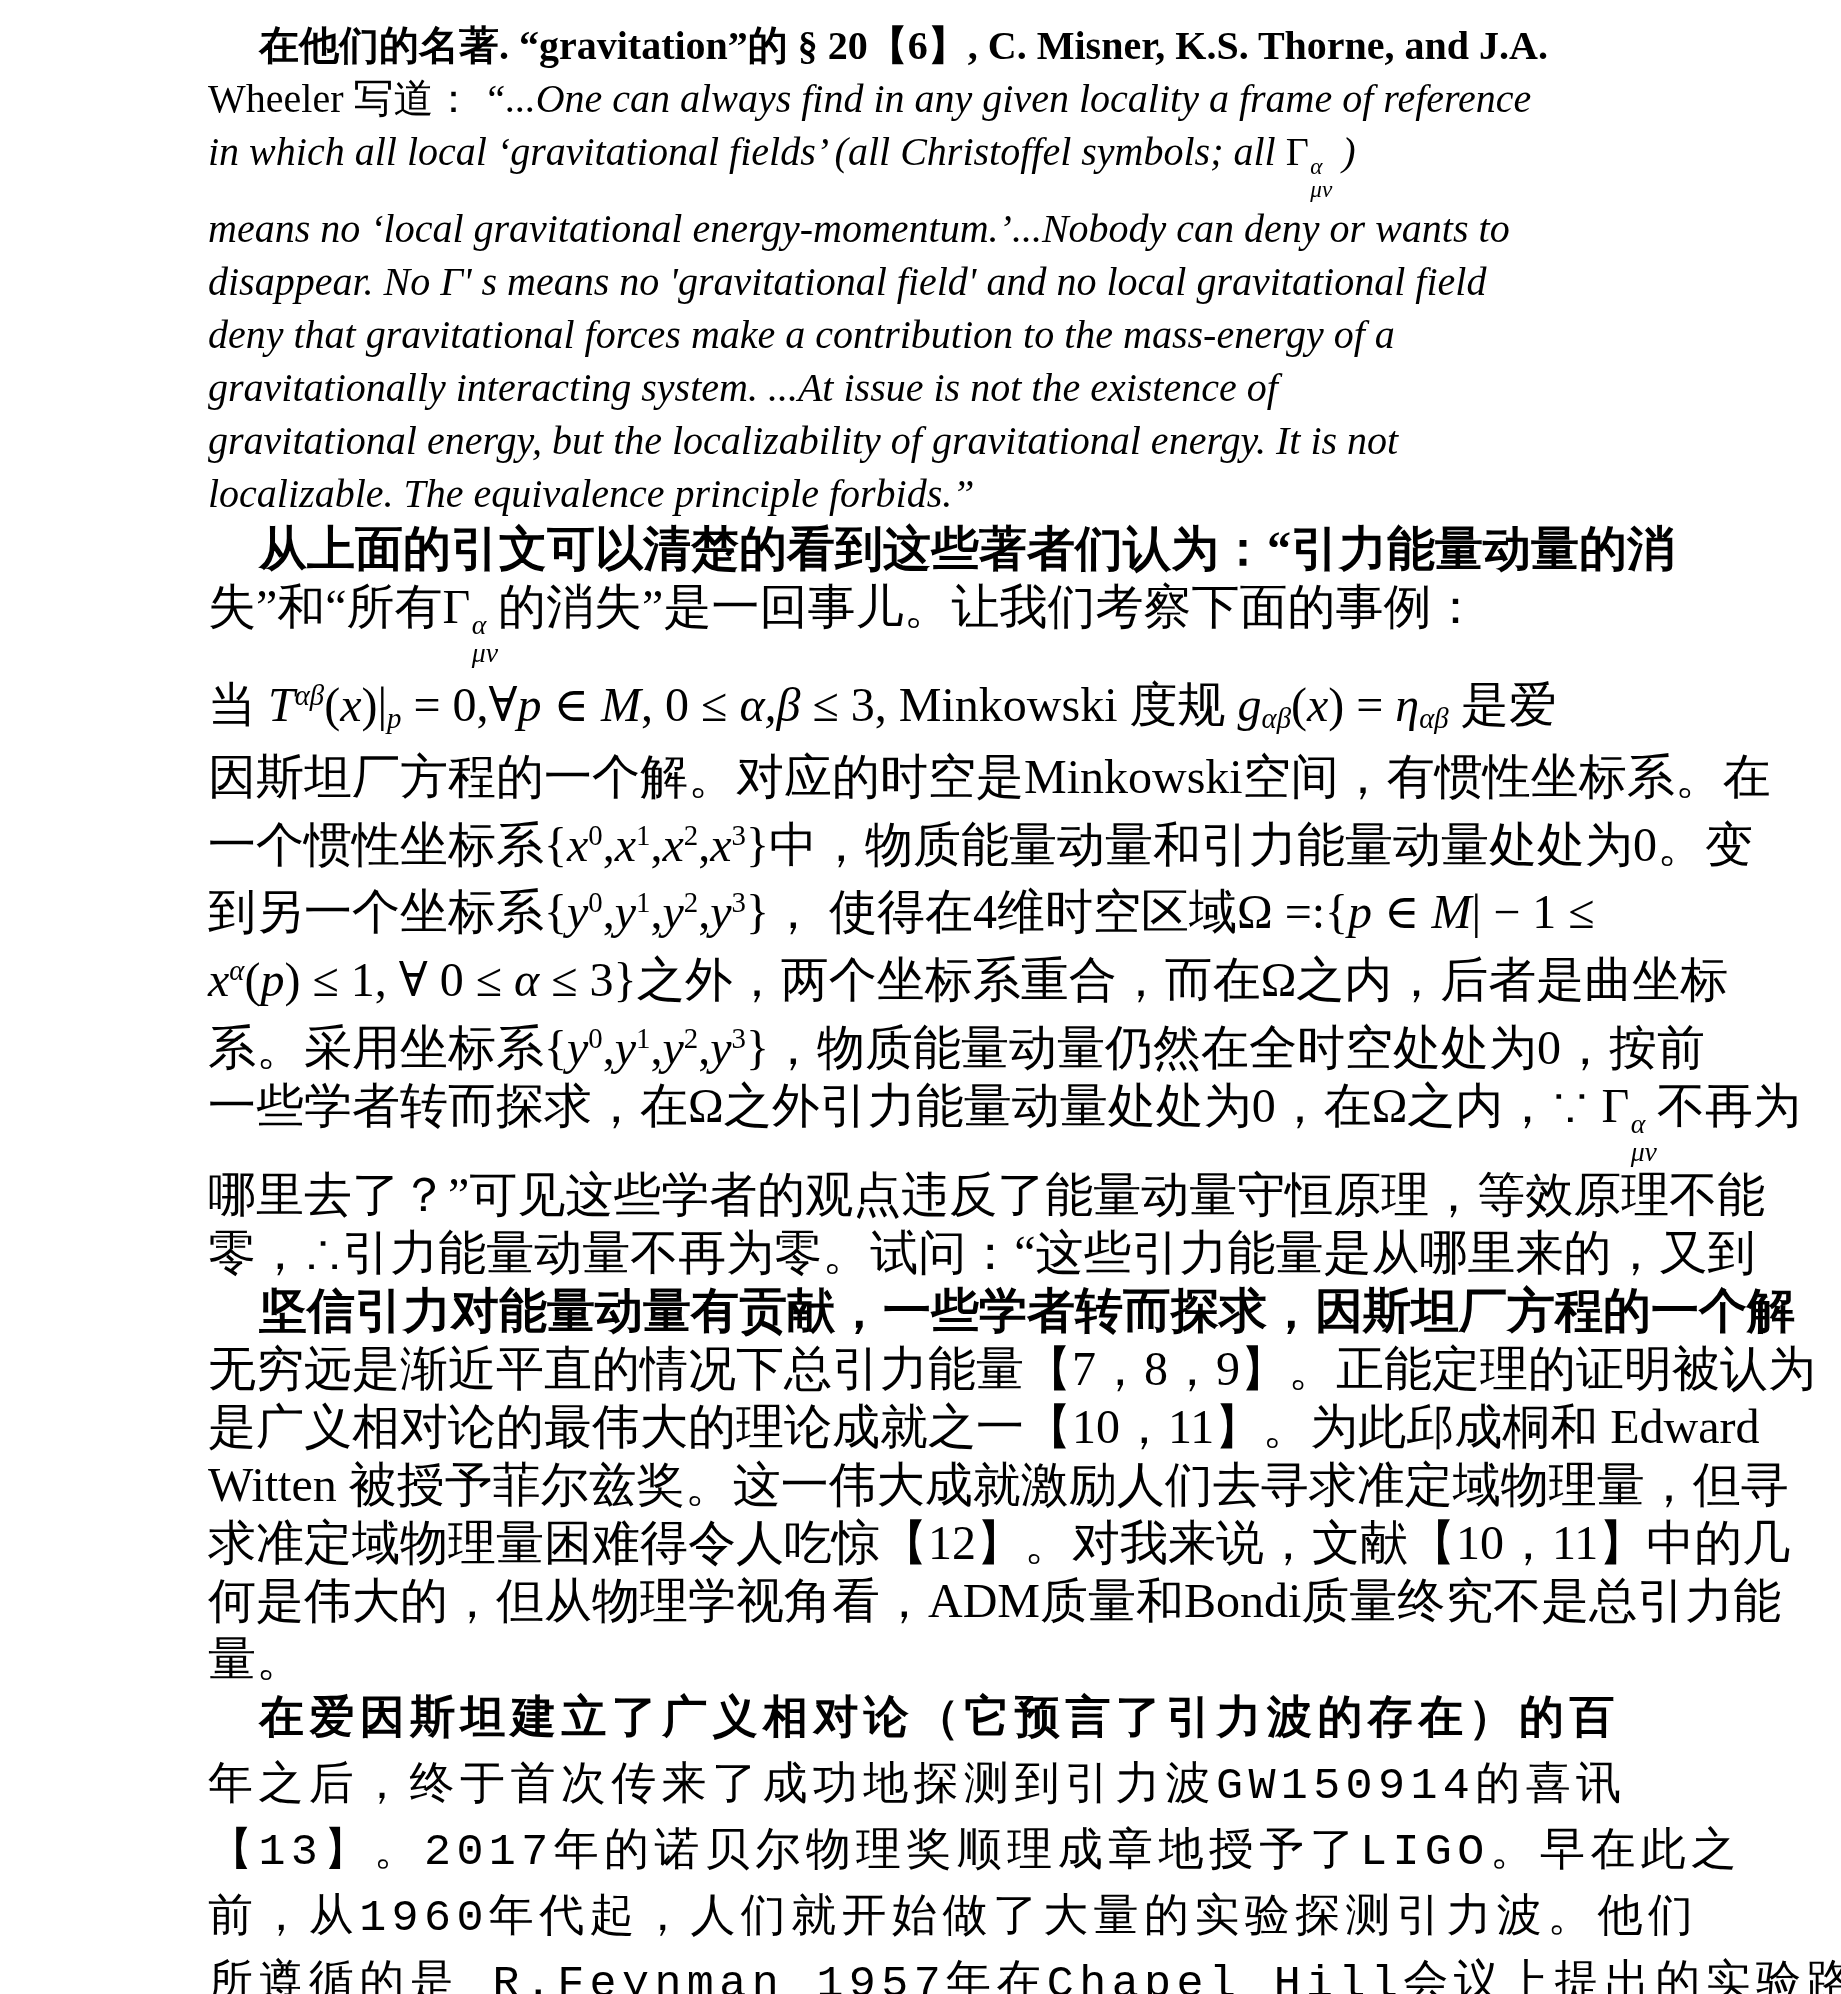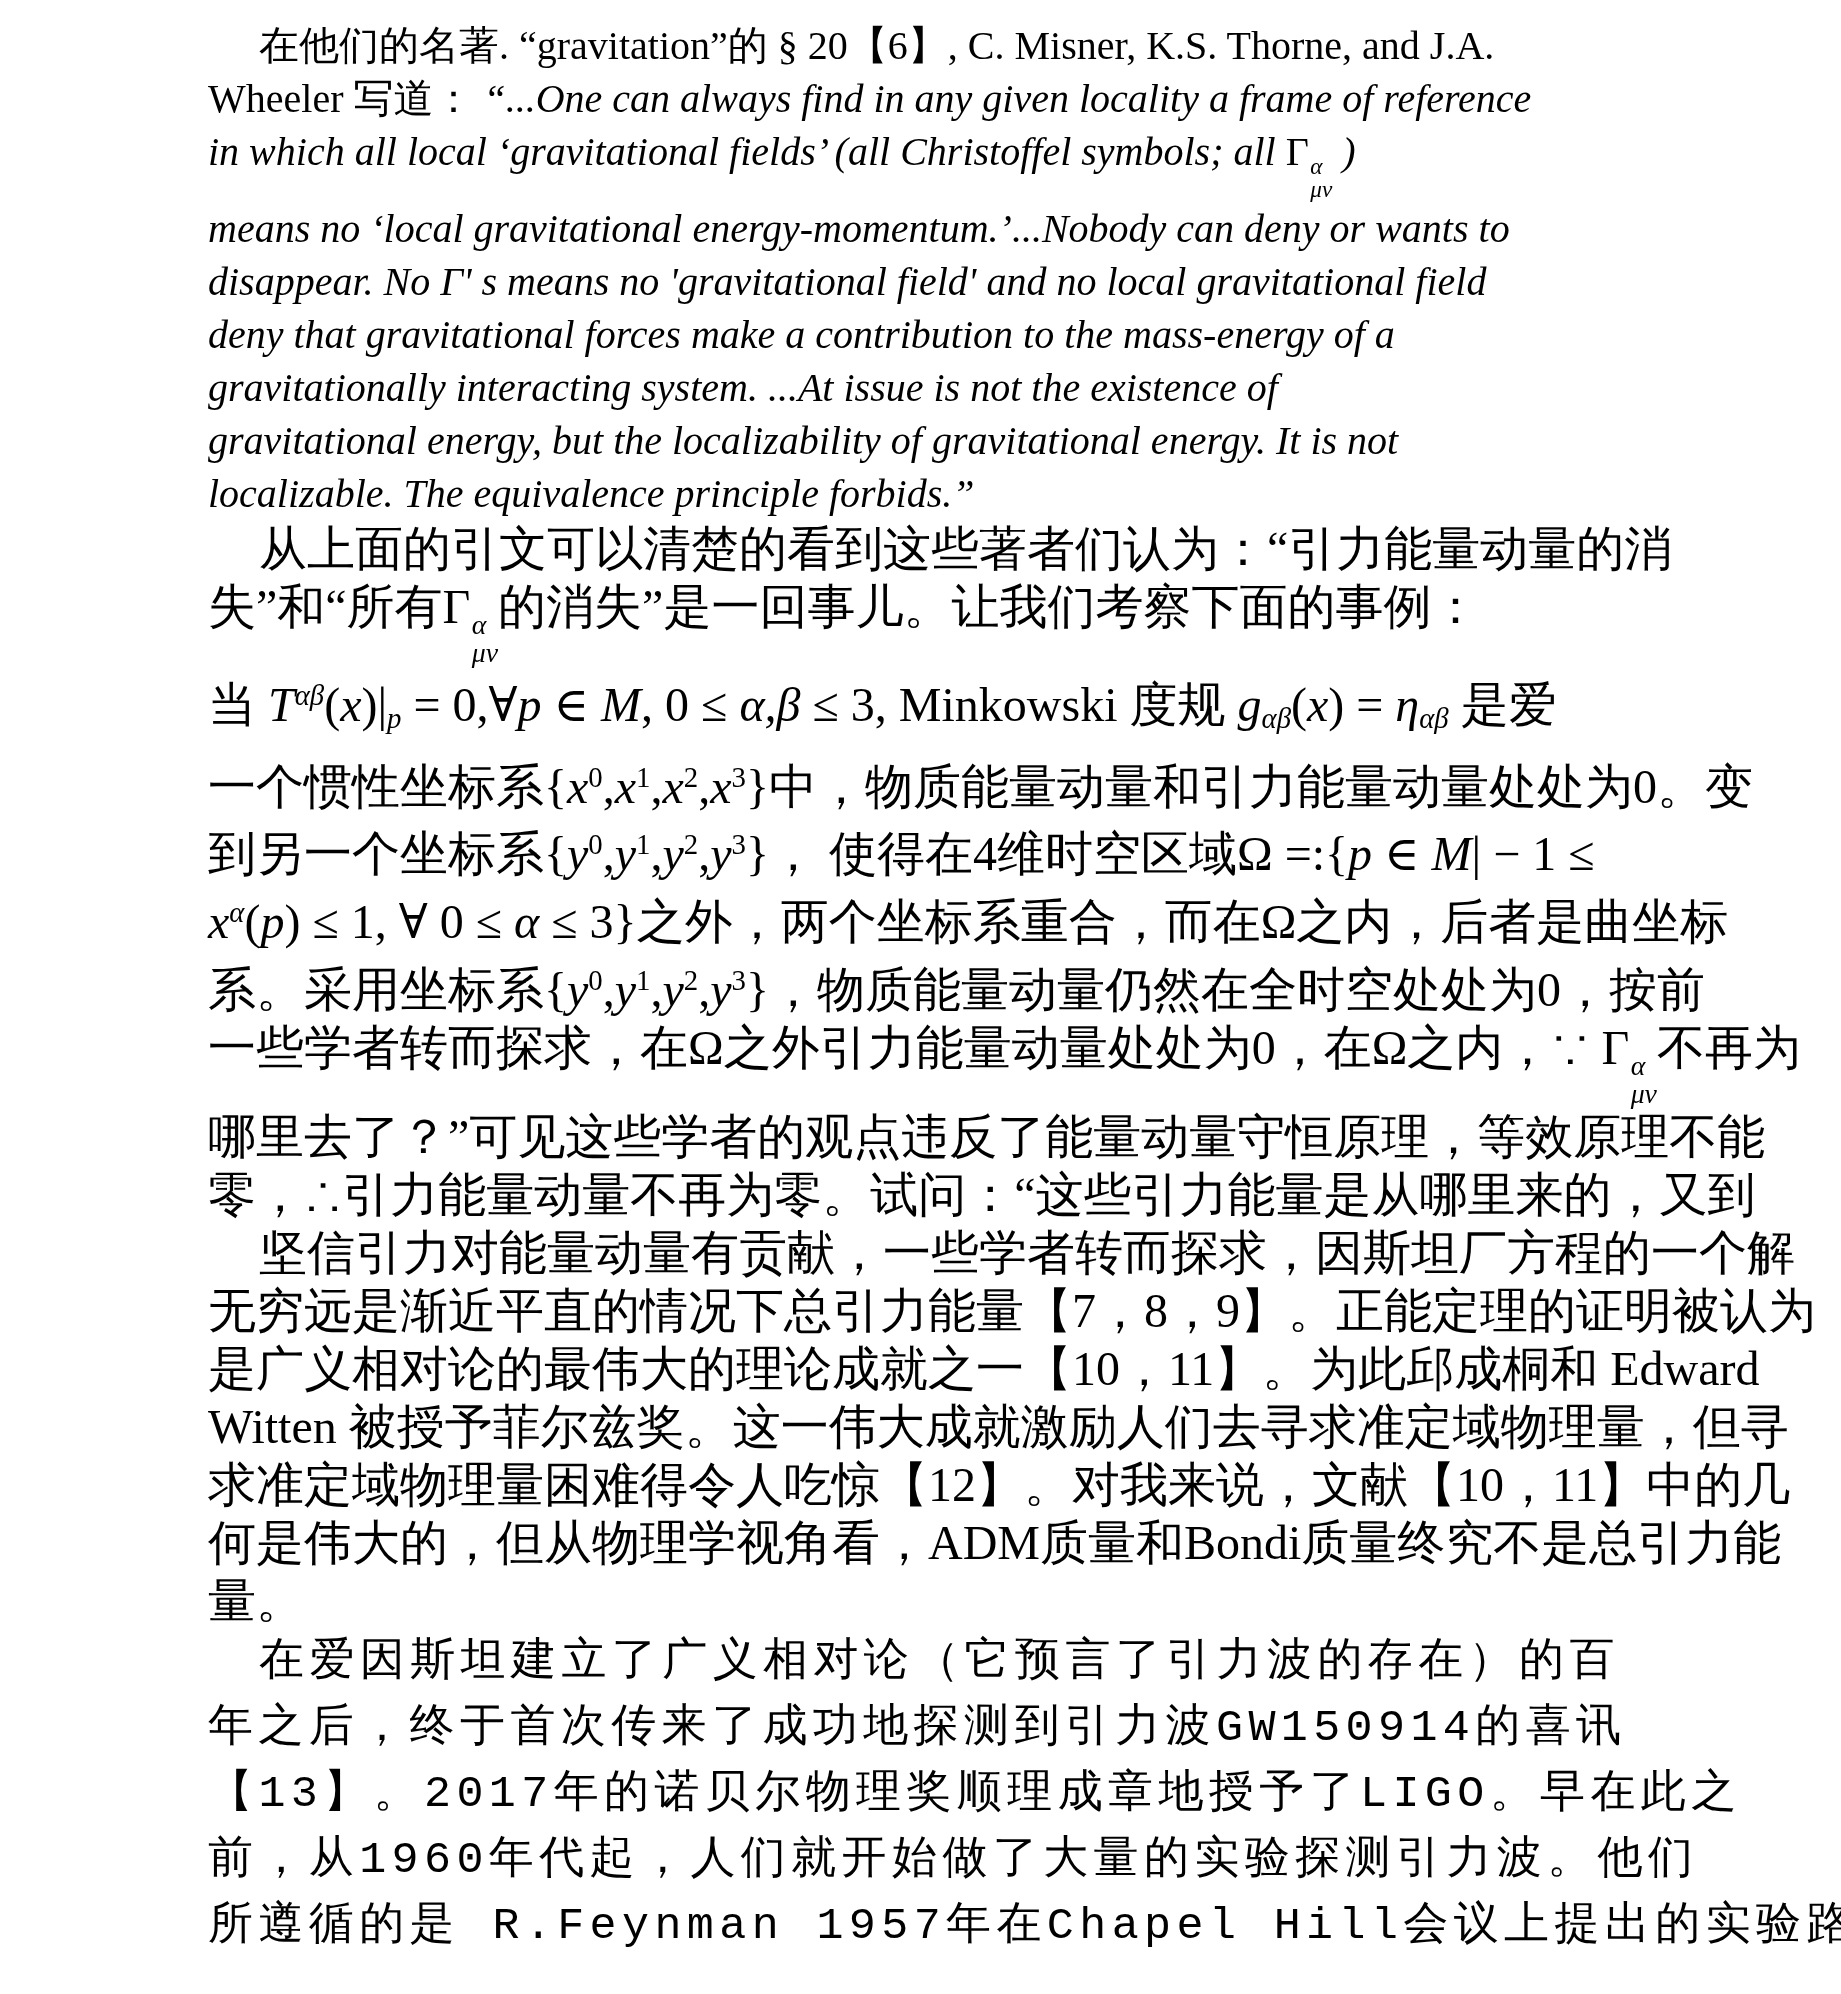--- a/index.html
+++ b/index.html
@@ -9,21 +9,21 @@
     overflow: hidden;
   }
   #doc {
     position: absolute;
     left: 208px; top: 19px;
     width: 1443px;
     font-family: "Liberation Serif", "DejaVu Serif", serif;
   }
   .para { margin: 0; }
   .line { white-space: nowrap; }
-  .ind  { padding-left: 51px; }
+  .ind  { padding-left: 51px; font-weight: bold; }
 
   
   .quote { font-size: 40px; }
   .quote .line { line-height: 53px; }
 
   
   .body { font-size: 48px; }
   .body .line { line-height: 58px; }
 
   
@@ -71,20 +71,21 @@
       <div class="line"><span class="seg it">gravitational energy, but the localizability of gravitational energy. It is not</span></div>
       <div class="line"><span class="seg it">localizable. The equivalence principle forbids.”</span></div>
     </div>
     <div class="para body">
       <div class="line ind"><span class="seg">从上面的引文可以清楚的看到这些著者们认为：“引力能量动量的消</span></div>
       <div class="line"><span class="seg">失”和“所有</span><span class="gwrap"><span class="gbase">Γ</span><span class="gstack">
             <span>α</span>
             <span>μν</span>
           </span></span><span class="seg">的消失”是一回事儿。让我们考察下面的事例：</span></div>
       <div class="line"><span class="seg">当 </span><span class="seg mi">T</span><span class="seg mi sup">αβ</span><span class="seg">(</span><span class="seg mi">x</span><span class="seg">)|</span><span class="seg mi sub">p</span><span class="seg"> = 0,∀</span><span class="seg mi">p</span><span class="seg"> ∈ </span><span class="seg mi">M</span><span class="seg">, 0 ≤ </span><span class="seg mi">α,β</span><span class="seg"> ≤ 3,</span><span class="seg"> Minkowski 度规 </span><span class="seg mi">g</span><span class="seg mi sub">αβ</span><span class="seg">(</span><span class="seg mi">x</span><span class="seg">) = </span><span class="seg mi">η</span><span class="seg mi sub">αβ</span><span class="seg"> 是爱</span></div>
+      <div class="line"><span class="seg">因斯坦厂方程的一个解。对应的时空是Minkowski空间，有惯性坐标系。在</span></div>
       <div class="line"><span class="seg">一个惯性坐标系{</span><span class="seg mi">x</span><span class="seg sup">0</span><span class="seg">,</span><span class="seg mi">x</span><span class="seg sup">1</span><span class="seg">,</span><span class="seg mi">x</span><span class="seg sup">2</span><span class="seg">,</span><span class="seg mi">x</span><span class="seg sup">3</span><span class="seg">}中，物质能量动量和引力能量动量处处为0。变</span></div>
       <div class="line"><span class="seg">到另一个坐标系{</span><span class="seg mi">y</span><span class="seg sup">0</span><span class="seg">,</span><span class="seg mi">y</span><span class="seg sup">1</span><span class="seg">,</span><span class="seg mi">y</span><span class="seg sup">2</span><span class="seg">,</span><span class="seg mi">y</span><span class="seg sup">3</span><span class="seg">}， 使得在4维时空区域Ω =:{</span><span class="seg mi">p</span><span class="seg"> ∈ </span><span class="seg mi">M</span><span class="seg">| − 1 ≤</span></div>
       <div class="line"><span class="seg mi">x</span><span class="seg mi sup">α</span><span class="seg">(</span><span class="seg mi">p</span><span class="seg">) ≤ 1, ∀ 0 ≤ </span><span class="seg mi">α</span><span class="seg"> ≤ 3}之外，两个坐标系重合，而在Ω之内，后者是曲坐标</span></div>
       <div class="line"><span class="seg">系。采用坐标系{</span><span class="seg mi">y</span><span class="seg sup">0</span><span class="seg">,</span><span class="seg mi">y</span><span class="seg sup">1</span><span class="seg">,</span><span class="seg mi">y</span><span class="seg sup">2</span><span class="seg">,</span><span class="seg mi">y</span><span class="seg sup">3</span><span class="seg">}，物质能量动量仍然在全时空处处为0，按前</span></div>
       <div class="line"><span class="seg">一些学者转而探求，在Ω之外引力能量动量处处为0，在Ω之内，∵ </span><span class="gwrap"><span class="gbase">Γ</span><span class="gstack">
             <span>α</span>
             <span>μν</span>
           </span></span><span class="seg">不再为</span></div>
       <div class="line"><span class="seg">哪里去了？”可见这些学者的观点违反了能量动量守恒原理，等效原理不能</span></div>
       <div class="line"><span class="seg">零，∴引力能量动量不再为零。试问：“这些引力能量是从哪里来的，又到</span></div>

